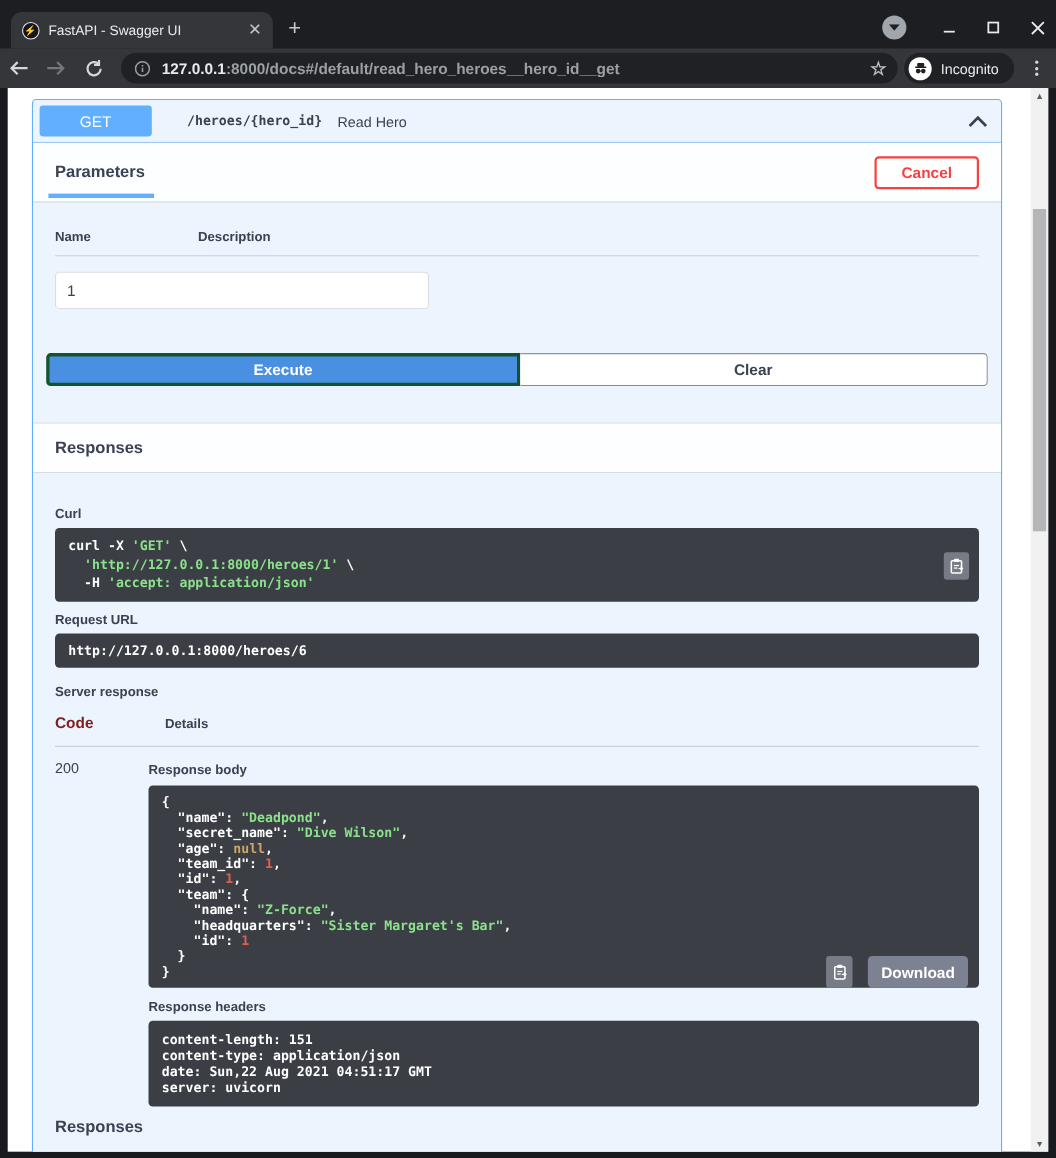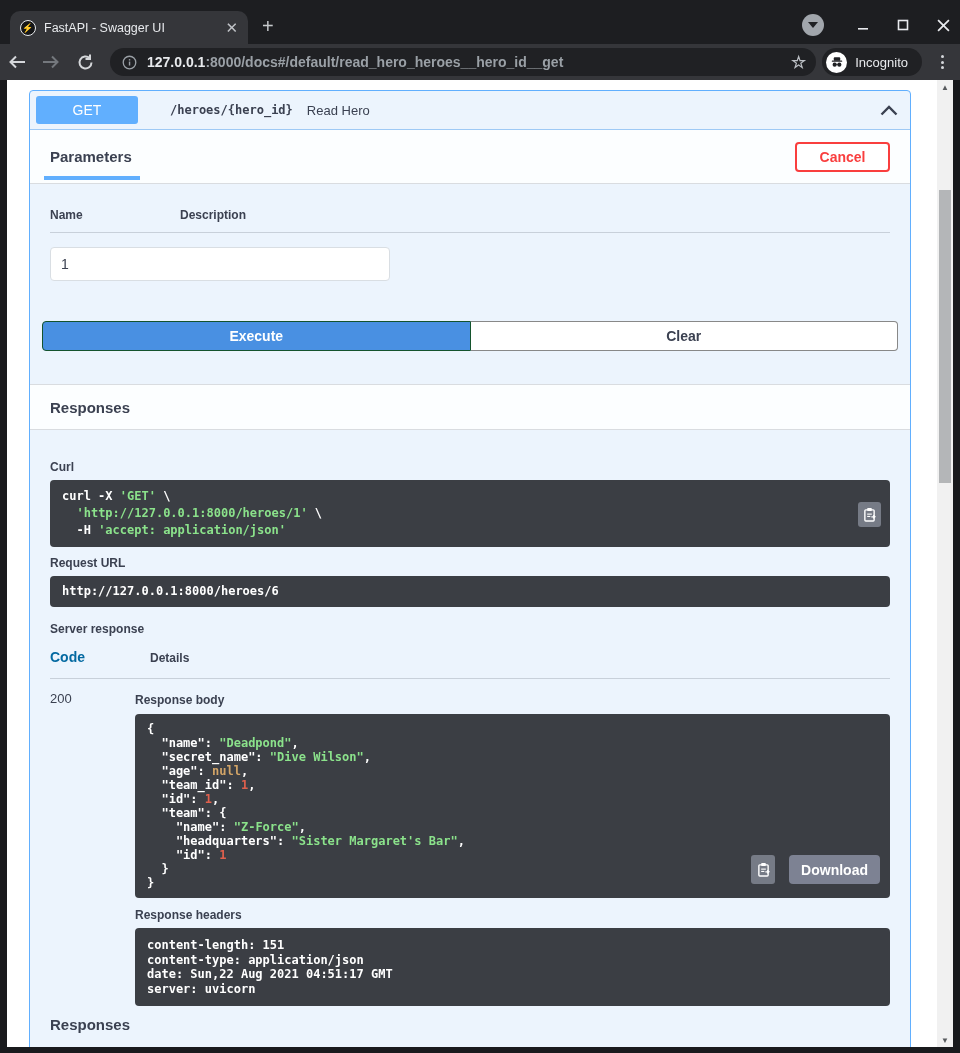--- a/index.html
+++ b/index.html
@@ -67,21 +67,21 @@
   .param-row { display:grid; grid-template-columns:130px 1fr; padding-top:14px; padding-bottom:40px; }
   .param-name { font-size:16px; font-weight:bold; color:#3b4151; }
   .param-star { color:#f93e3e; }
   .param-required { color:#f93e3e; font-size:10px; vertical-align:super; margin-left:3px; }
   .param-type { font-family:"DejaVu Sans Mono",monospace; font-weight:bold; font-size:12px; color:#3b4151; margin-top:5px; }
   .param-in { font-family:"DejaVu Sans Mono",monospace; font-style:italic; font-size:12px; color:#7a858f; margin-top:4px; }
   .param-input { width:340px; height:34px; border:1px solid #d9dee3; border-radius:4px; padding:0 10px;
                  font-size:14px; color:#3b4151; background:#fff; outline:none; }
 
   .execute-row { display:flex; margin:0 12px; height:30px; }
-  .btn-execute { flex:1; background:#4990e2; border:1px solid #14532d; border-radius:4px 0 0 4px;
+  .btn-execute { flex:1; background:#4990e2; border:3px solid #14532d; border-radius:4px 0 0 4px;
                  color:#fff; font-weight:bold; font-size:14px; }
   .btn-clear { flex:1; background:#fff; border:1px solid #888; border-left:none; border-radius:0 4px 4px 0;
                color:#3b4151; font-weight:bold; font-size:14px; }
 
   .responses-header { height:46px; display:flex; align-items:center; padding:0 20px; margin-top:33px;
                       border-top:1px solid rgba(59,65,81,.18); }
 
   .responses-body { padding:30px 20px 20px 20px; }
   .blk-label { font-size:12px; font-weight:bold; color:#3b4151; }
   .codeblock { background:#3b3e44; border-radius:4px; padding:8px 12px; position:relative;
@@ -91,28 +91,28 @@
   .curl-block { margin-top:6px; min-height:63px; }
   .copy-btn { position:absolute; right:9px; bottom:9px; width:23px; height:25px; background:#767b86;
               border-radius:3px; display:flex; align-items:center; justify-content:center; border:none; }
   .requrl-block { margin-top:6px; color:#fff; line-height:15px; }
   .requrl-block .code-line { line-height:15px; }
   .lbl-requrl { margin-top:9px; }
   .lbl-server { margin-top:15px; }
 
   .resp-thead { display:grid; grid-template-columns:85px 1fr; align-items:baseline; margin-top:13px;
                 padding-bottom:13px; border-bottom:1px solid rgba(59,65,81,.2); }
-  .code-col-title { font-size:14px; font-weight:bold; color:#0369a1; }
+  .code-col-title { font-size:14px; font-weight:bold; color:#7f1d1d; }
   .details-col-title { font-size:12px; font-weight:bold; color:#3b4151;margin-left:15px; }
   .resp-row { display:grid; grid-template-columns:85px 1fr; padding-top:12px; }
   .status-code { font-size:13px; color:#3b4151; }
   .lbl-respbody { margin-top:2px; }
   .json-block { margin-top:7px; }
   .json-block .code-line { line-height:14px; }
-  .json-actions { position:absolute; right:10px; bottom:14px; display:flex; gap:14px; align-items:center; }
+  .json-actions { position:absolute; right:10px; bottom:0; display:flex; gap:14px; align-items:center; }
   .json-actions .copy-btn { position:static; width:24px; height:29px; }
   .btn-download { height:29px; background:#7d8293; border:none; border-radius:4px; color:#fff;
                   font-weight:bold; font-size:14px; padding:0 12px; }
   .lbl-respheaders { margin-top:10px; }
   .headers-block { margin-top:6px; padding:10px 12px; }
   .headers-block .code-line { line-height:14.5px; }
   .responses-footer { font-size:15px; font-weight:bold; color:#3b4151; margin-top:10px; }
 </style>
 </head>
 <body>

